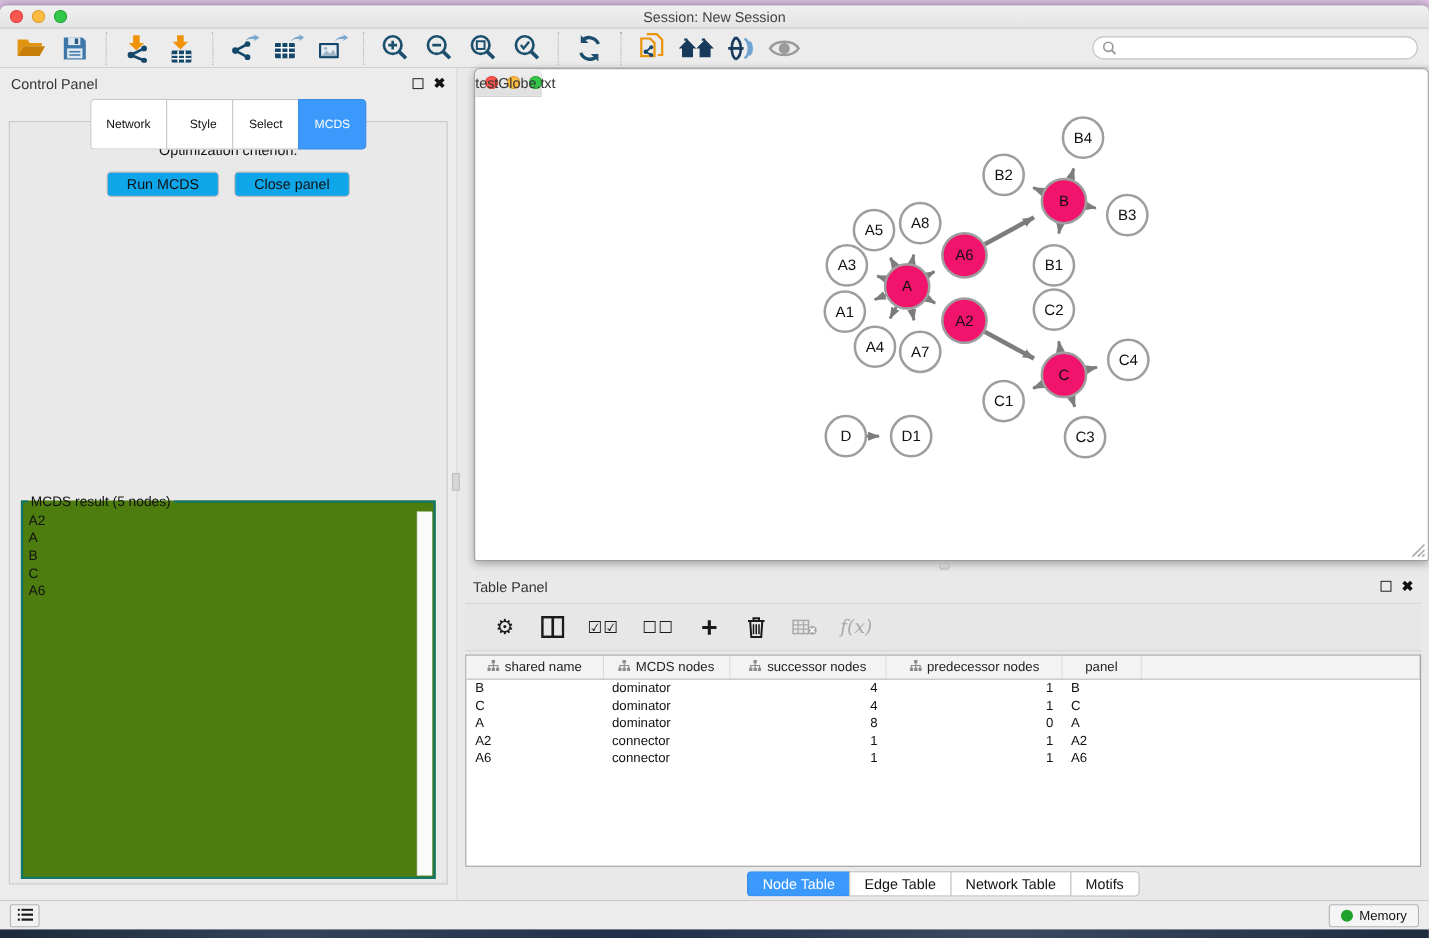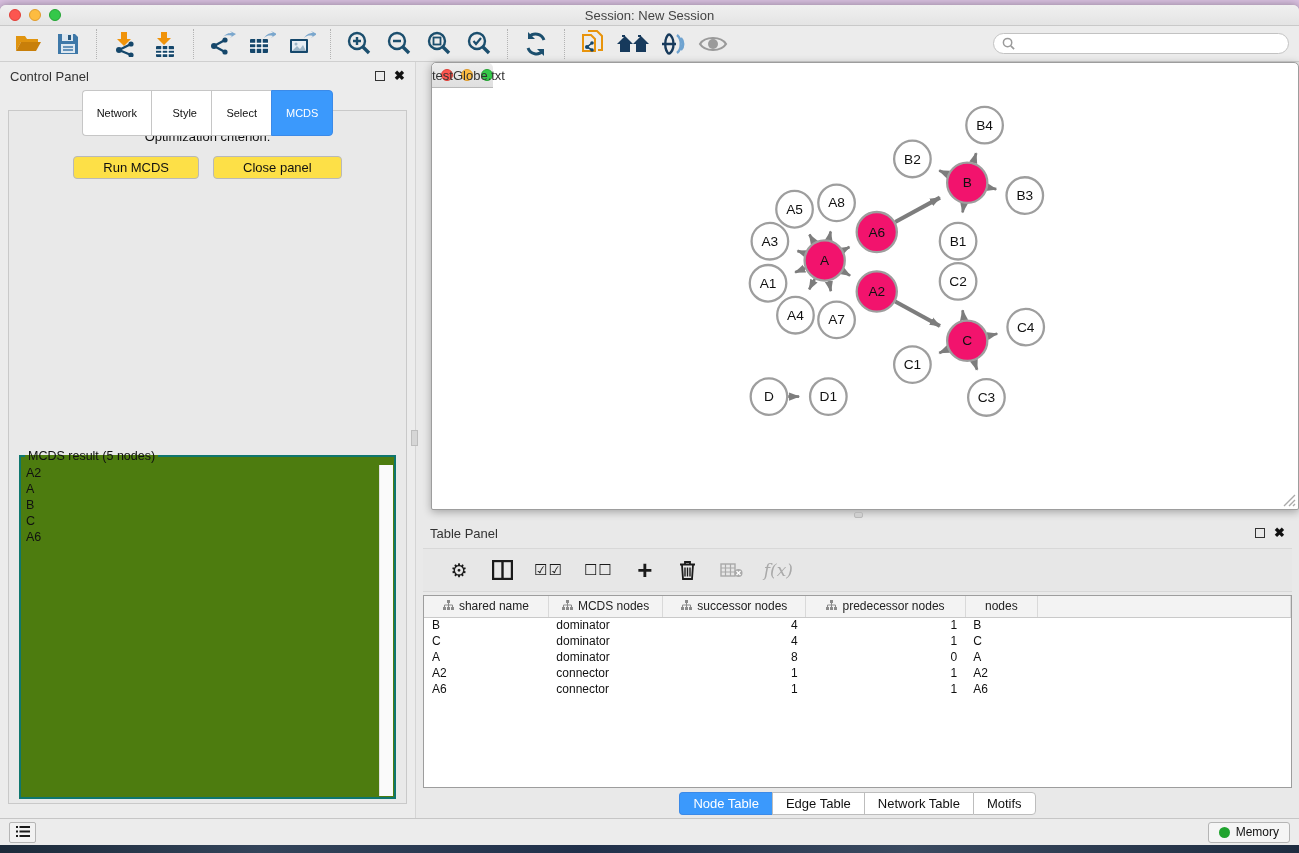--- a/index.html
+++ b/index.html
@@ -50,22 +50,22 @@
     border:1px solid #c9c9c9; padding-top:18px; }
   .opt-label { text-align:center; font-size:13px; color:#111; margin-bottom:12px; }
   .opt-select { width:314px; height:23px; margin:0 auto 16px auto; background:#fff; border:1px solid #b9b9b9;
     border-radius:4px; display:flex; align-items:center; position:relative; }
   .opt-select .sel-text { flex:1; font-size:13px; padding-left:9px; color:#111; white-space:nowrap; }
   .stepper { width:19px; height:23px; margin-right:-1px; border-radius:0 4px 4px 0;
     background:linear-gradient(#6db1fb,#2e7ef5); display:flex; flex-direction:column; align-items:center; justify-content:center; gap:2px; }
   .stepper .up { width:0; height:0; border-left:4px solid transparent; border-right:4px solid transparent; border-bottom:5px solid #fff; }
   .stepper .down { width:0; height:0; border-left:4px solid transparent; border-right:4px solid transparent; border-top:5px solid #fff; }
   .cp-buttons { display:flex; justify-content:center; gap:14px; }
-  .mac-btn { background:#fde047; border:1px solid #b9b9b9; border-radius:4px; font-size:13px; color:#111;
-    padding:3px 29px; font-family:"Liberation Sans",sans-serif; }
+  .mac-btn { background:#0ea5e9; border:1px solid #b9b9b9; border-radius:4px; font-size:13px; color:#111;
+    padding:3px 17px; font-family:"Liberation Sans",sans-serif; }
   .result-box { position:absolute; left:10px; right:10px; top:338px; bottom:4px;
     border:2px solid #0f766e; background:#4d7c0f; }
   .result-box legend { font-size:12.5px; color:#111; margin-left:4px; padding:0 3px; background:transparent; }
   fieldset.result-box { padding:0; }
   .result-list { position:absolute; left:1px; right:15px; top:2px; bottom:1px; overflow:hidden; }
   .result-list div { font-size:12.5px; color:#111; line-height:16px; padding-left:4px; }
   .result-scroll { position:absolute; right:1px; top:2px; bottom:1px; width:14px; background:#fafafa; border-left:1px solid #e2e2e2; }
 
   
   .rightcol { flex:1; display:flex; flex-direction:column; position:relative; background:#e9e9e9; }
@@ -513,21 +513,21 @@
                         <rect x="8" y="7" width="3" height="3" fill="#8a8a8a"></rect>
                         <path d="M5.5 3v2M5.5 5H1.5v2M5.5 5h4v2M5.5 5v2" stroke="#8a8a8a" fill="none"></path>
                       </svg><span>successor nodes</span></th>
                     <th style="width: 171px;"><svg class="hicon" width="11" height="11" viewBox="0 0 11 11">
                         <rect x="4" y="0" width="3" height="3" fill="#8a8a8a"></rect>
                         <rect x="0" y="7" width="3" height="3" fill="#8a8a8a"></rect>
                         <rect x="4" y="7" width="3" height="3" fill="#8a8a8a"></rect>
                         <rect x="8" y="7" width="3" height="3" fill="#8a8a8a"></rect>
                         <path d="M5.5 3v2M5.5 5H1.5v2M5.5 5h4v2M5.5 5v2" stroke="#8a8a8a" fill="none"></path>
                       </svg><span>predecessor nodes</span></th>
-                    <th style="width: 83px;"><span>nodes</span></th>
+                    <th style="width: 83px;"><span>panel</span></th>
                     <th style="width: 320px;"></th>
                   </tr>
                 </thead>
               <tbody>
                   <tr>
                     <td>B</td>
                     <td>dominator</td>
                     <td class="num">4</td>
                     <td class="num">1</td>
                     <td>B</td>

